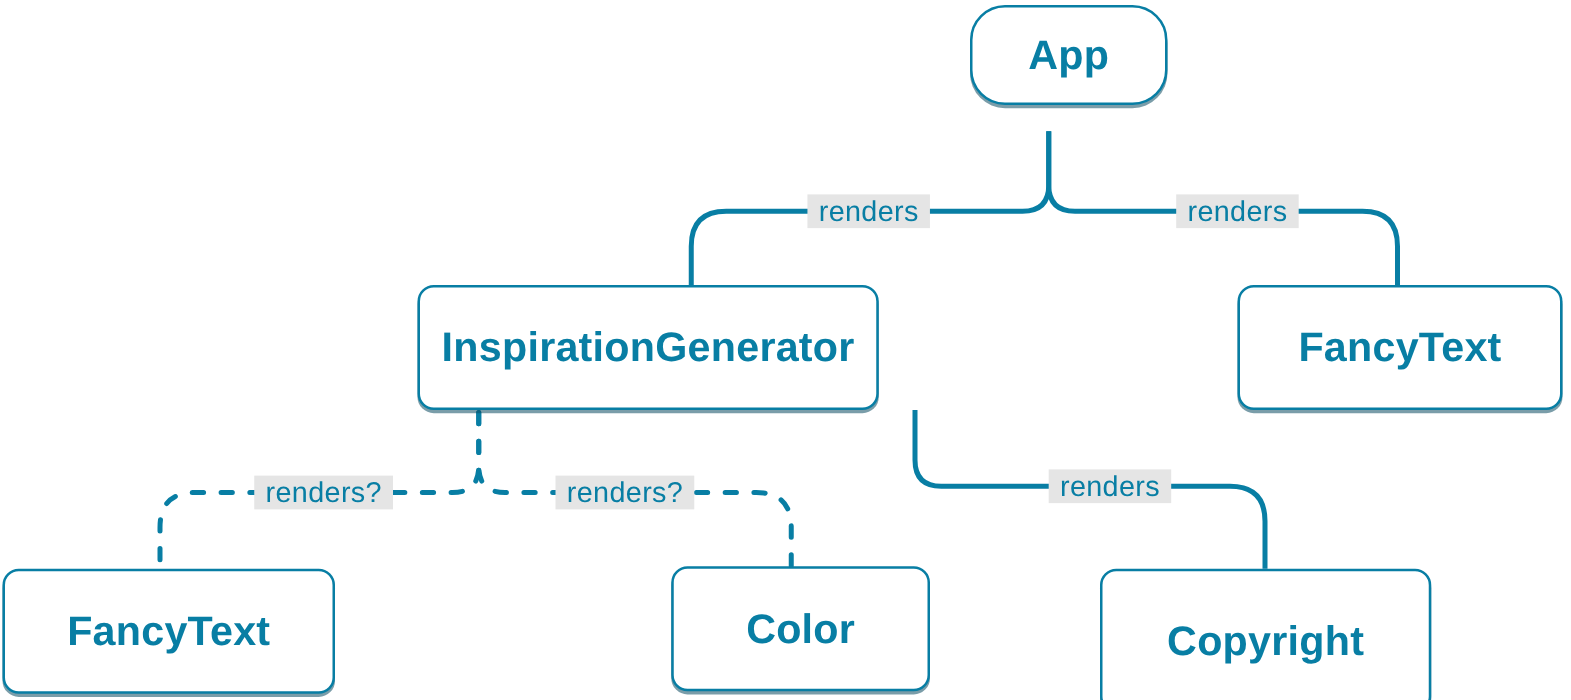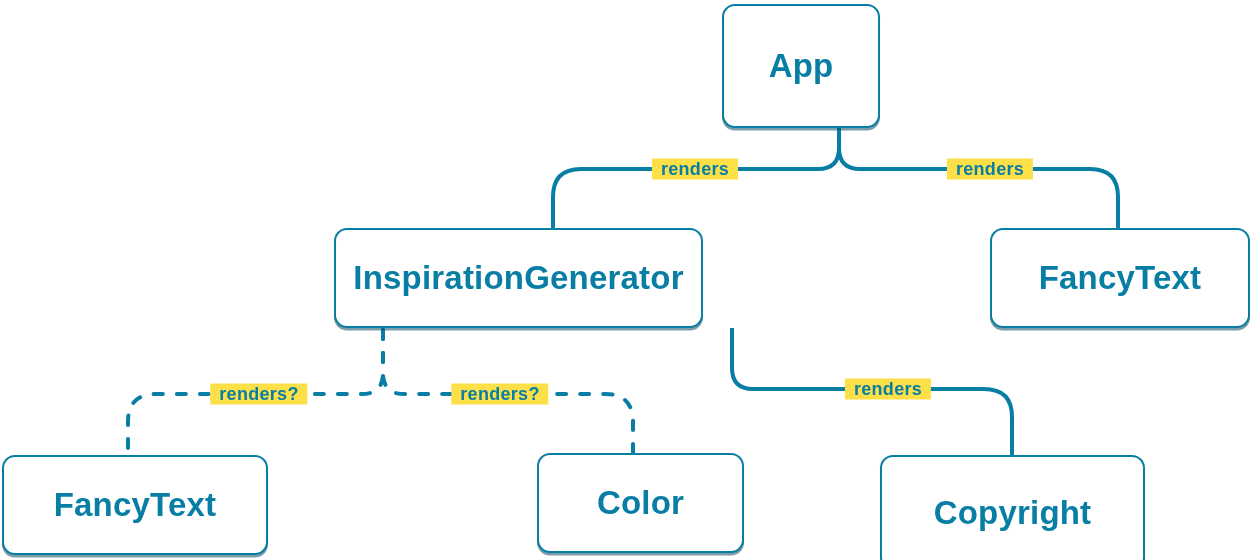--- a/index.html
+++ b/index.html
@@ -32,30 +32,30 @@
     display:flex; align-items:center; justify-content:center;
     color:var(--accent);
     font-size:33px;
     font-weight:600;
     letter-spacing:0.2px;
     white-space:nowrap;
   }
   .edge-label {
     position:absolute;
     transform:translate(-50%,-50%);
-    background:#fde047;
+    background:#e5e5e5;
     padding:0 9px;
     color:var(--accent);
-    font-size:18px;
-    font-weight:700;
+    font-size:23px;
+    font-weight:400;
     letter-spacing:0.3px;
     white-space:nowrap;
   }
   
-  .node-app          { left:722px; top:4px;   width:158px; height:124px; }
+  .node-app          { left:776px; top:4px;   width:158px; height:80px;border-radius:28px; }
   .node-insp         { left:334px; top:228px; width:369px; height:100px; }
   .node-fancy-top    { left:990px; top:228px; width:260px; height:100px; }
   .node-fancy-bottom { left:2px;   top:455px; width:266px; height:100px; }
   .node-color        { left:537px; top:453px; width:207px; height:100px; }
   .node-copyright    { left:880px; top:455px; width:265px; height:115px;text-align:right; }
   
   .label-0 { left:695px; top:169px; }
   .label-1 { left:990px; top:169px; }
   .label-2 { left:259px; top:394px; }
   .label-3 { left:500px; top:394px; }

